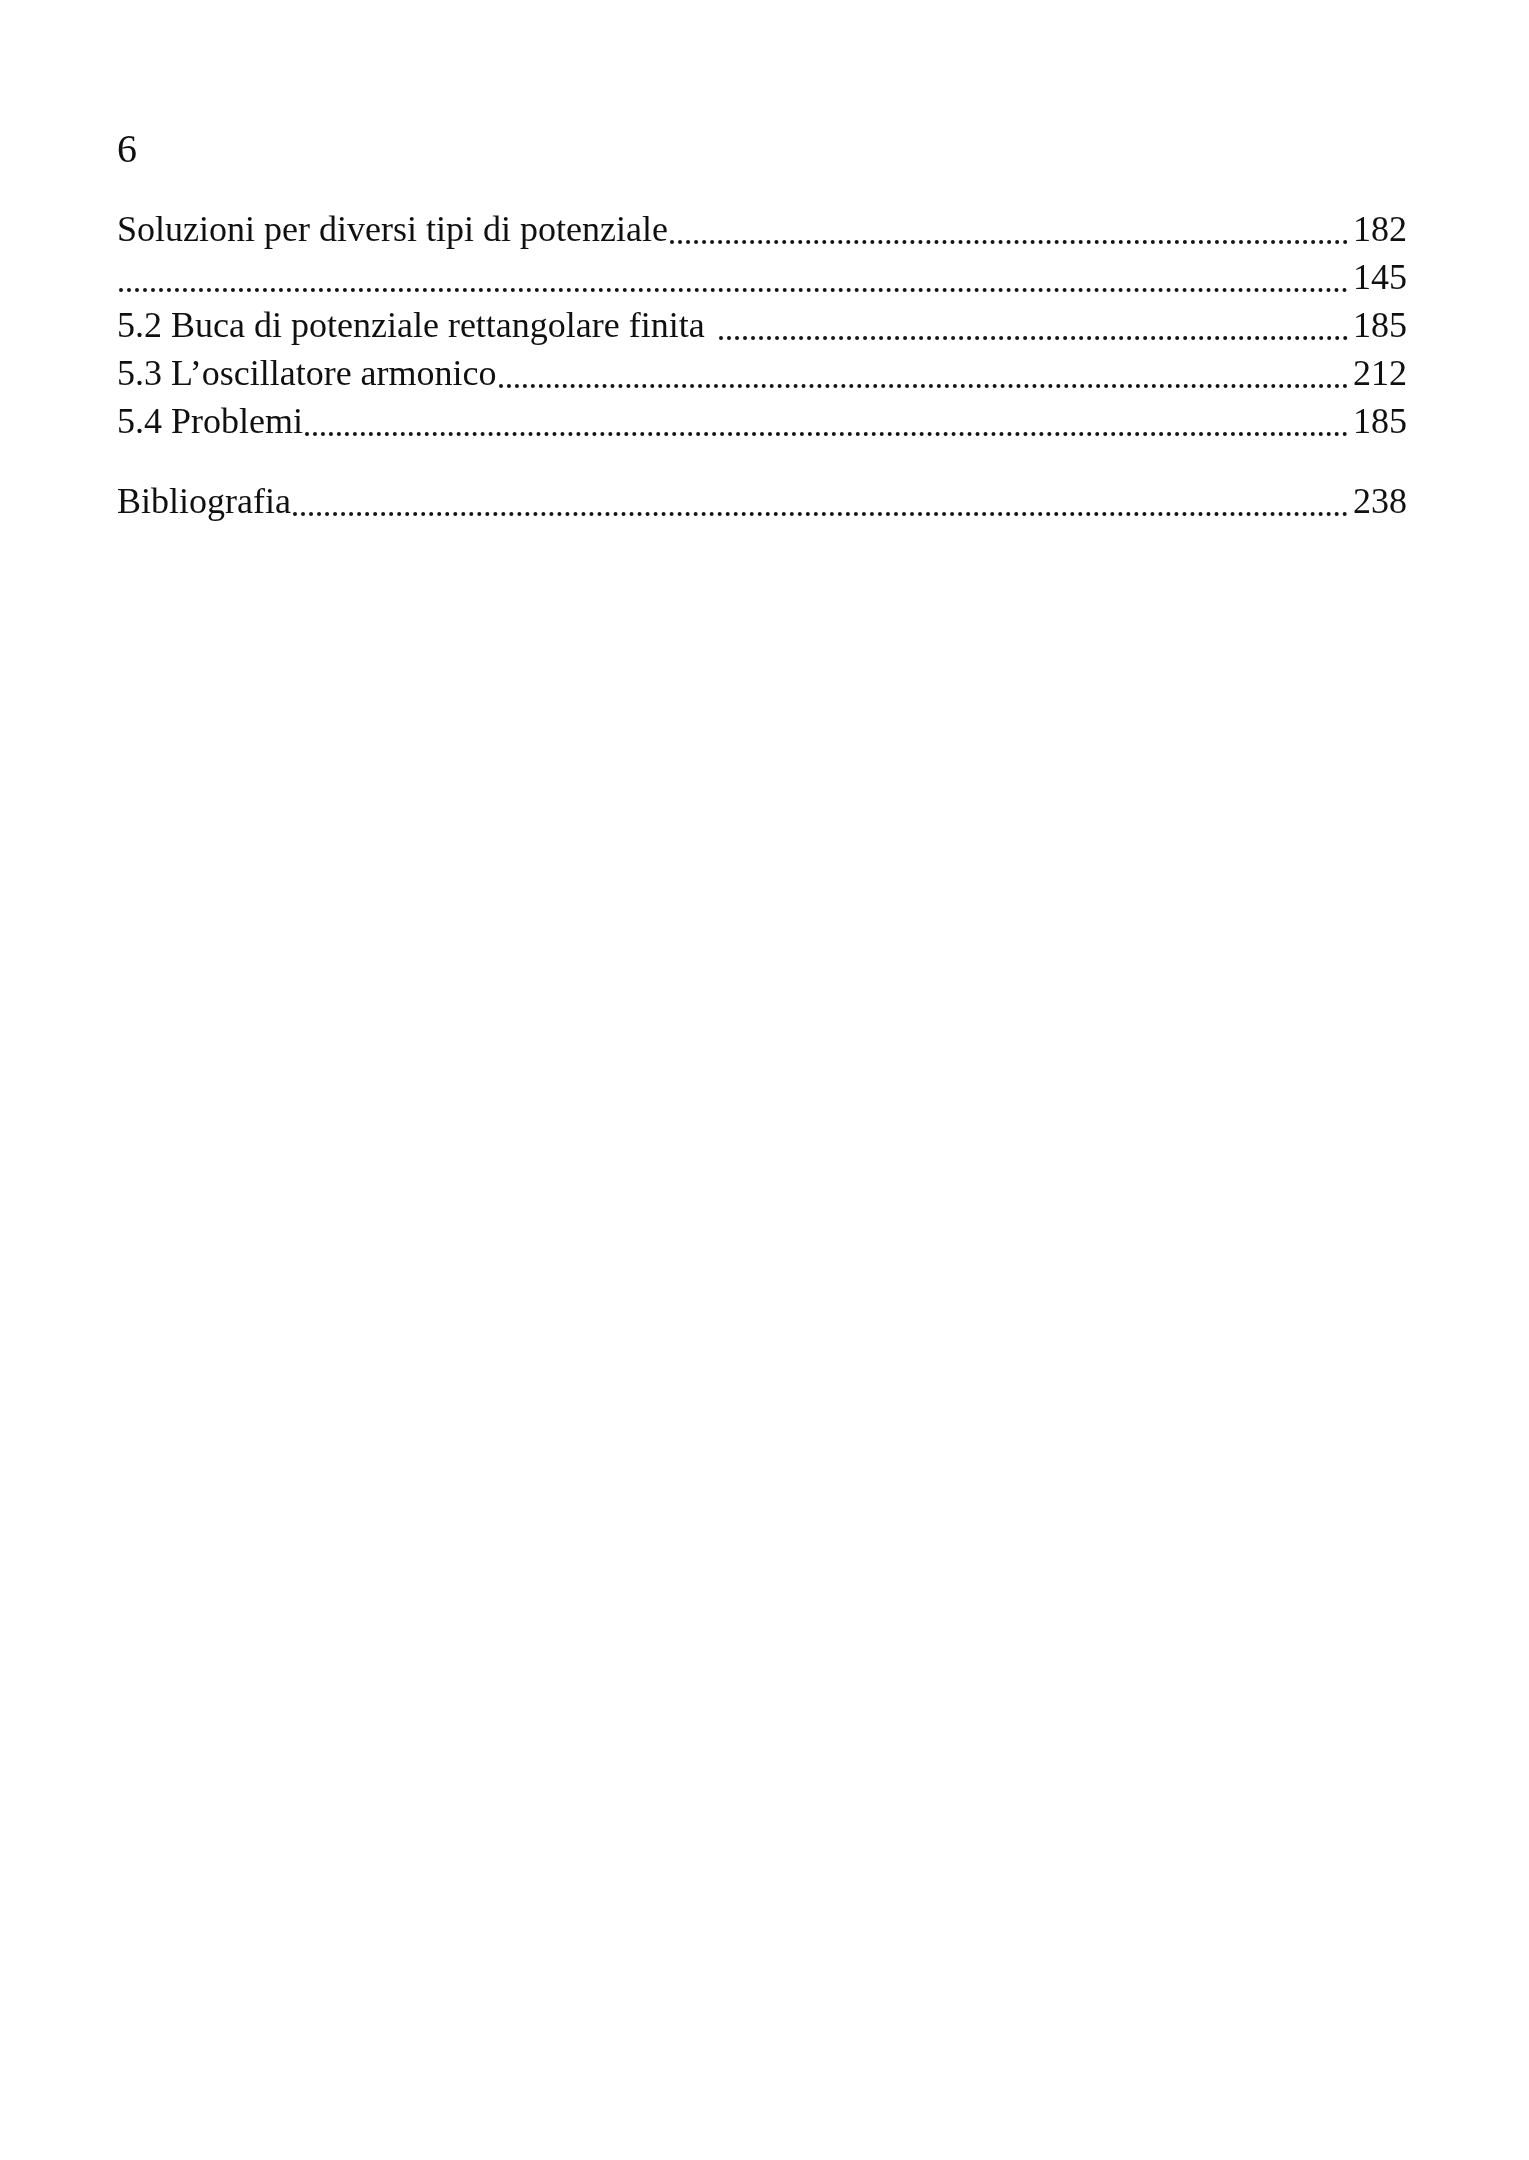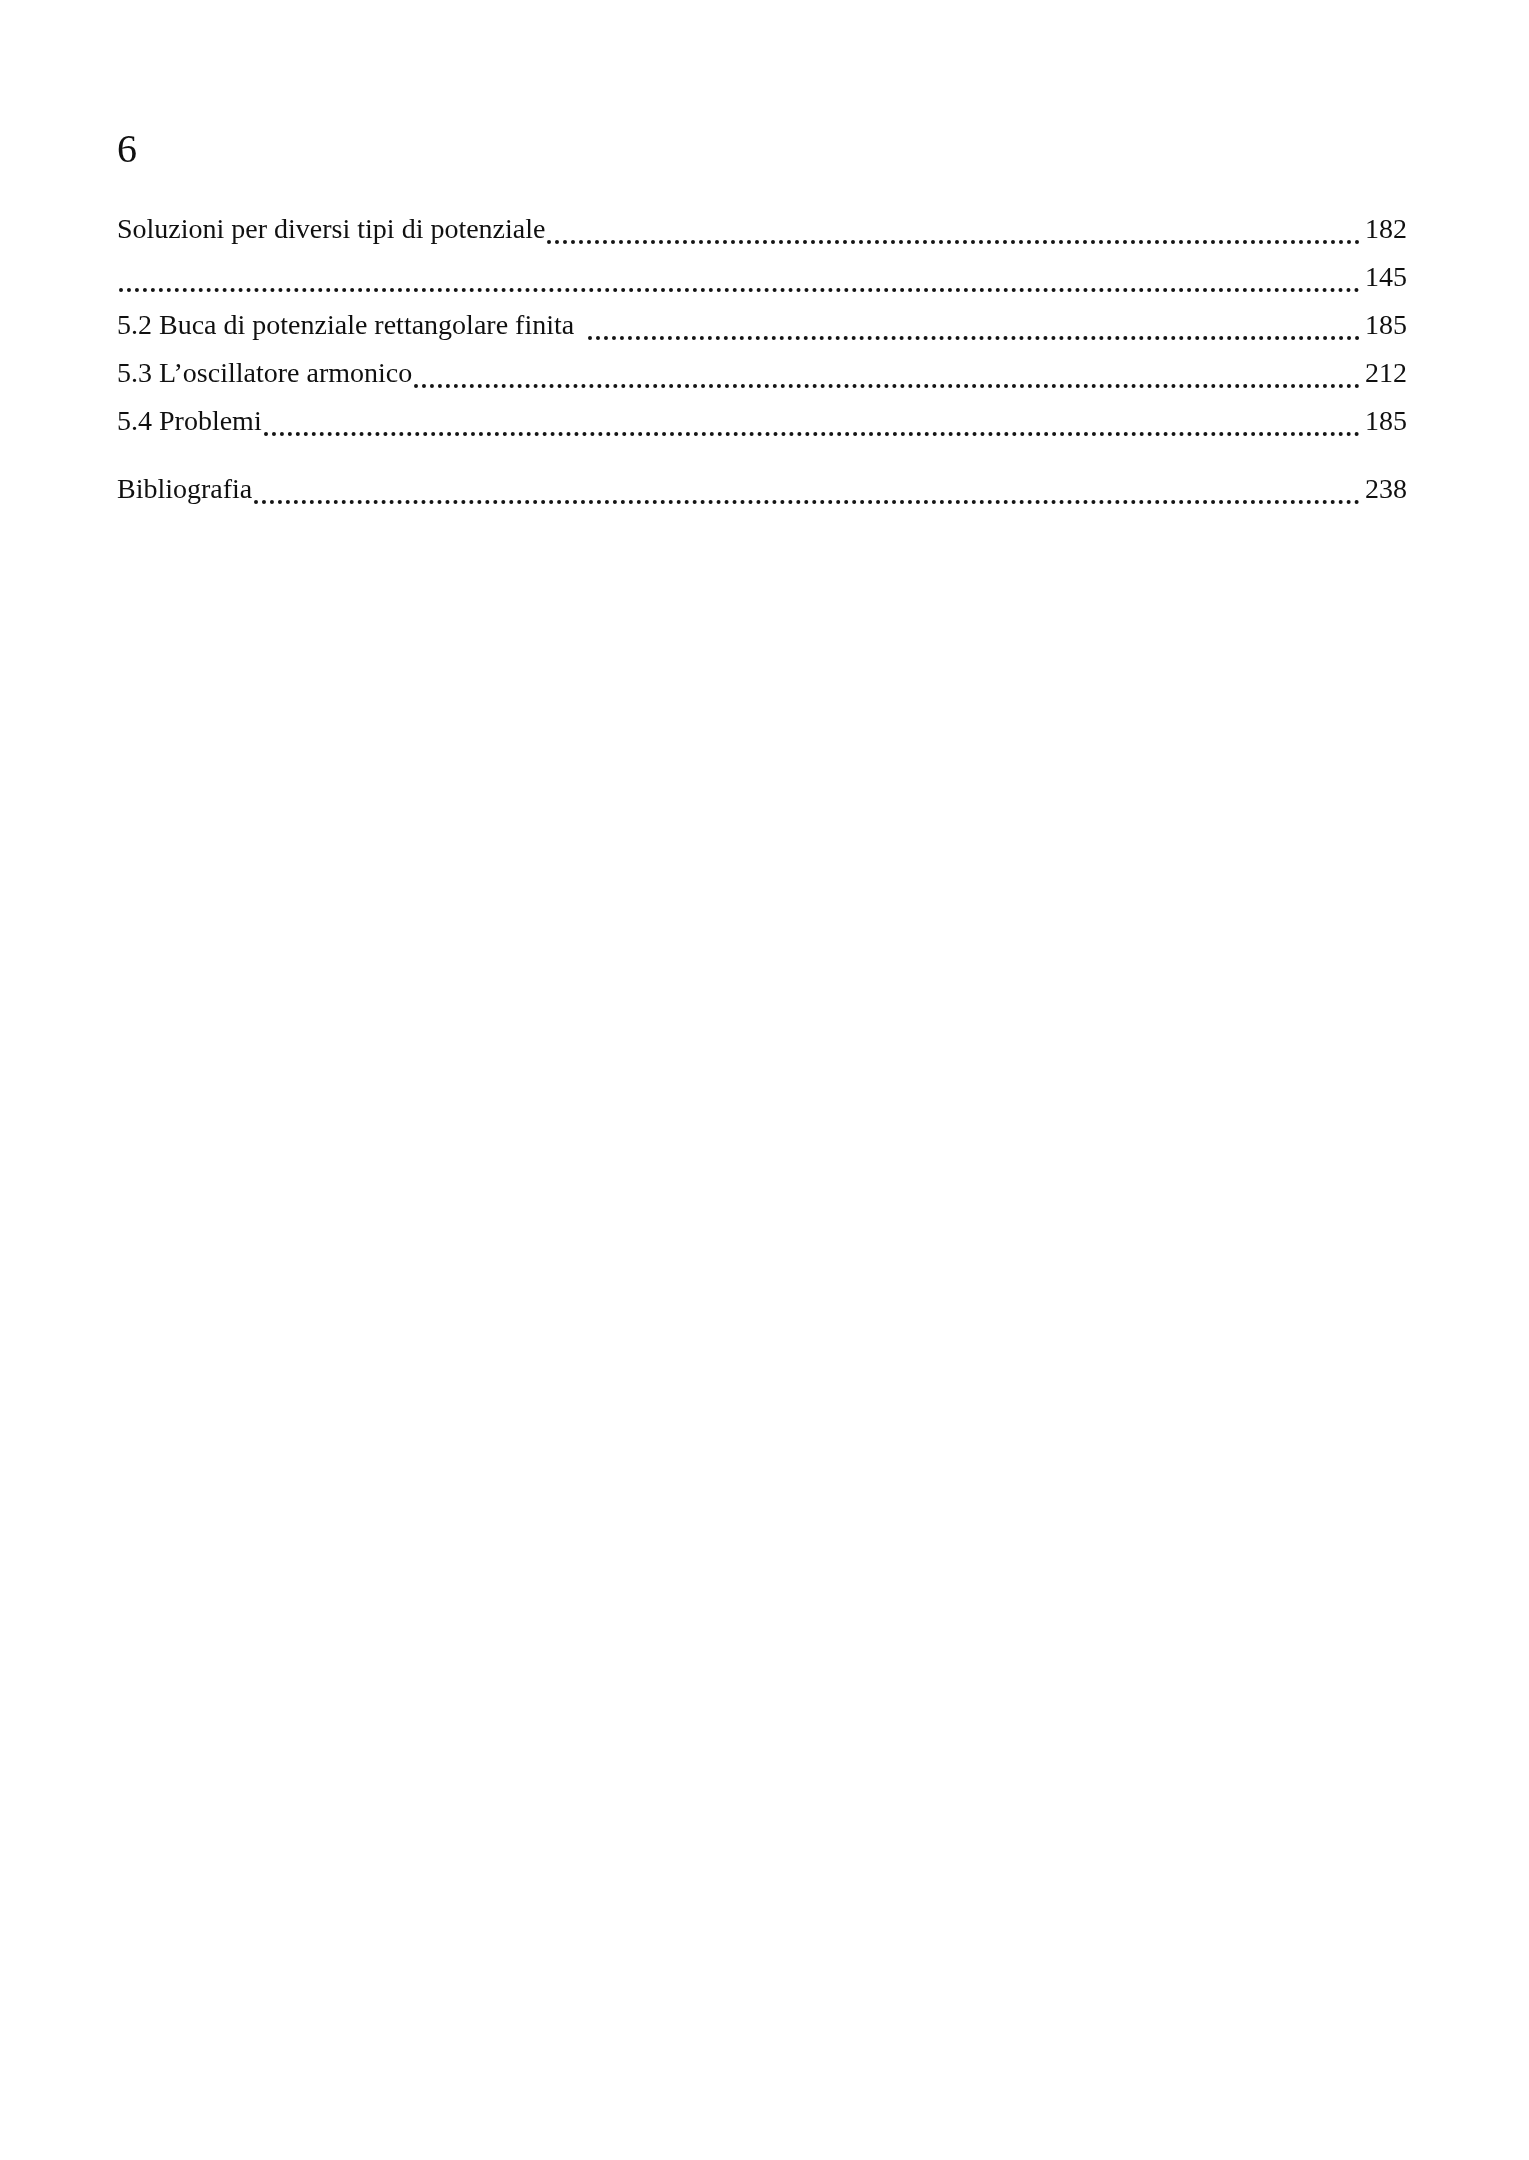--- a/index.html
+++ b/index.html
@@ -25,26 +25,26 @@
   }
   .toc {
     position: absolute;
     top: 205px;
     left: 117px;
     width: 1290px;
   }
   .toc-row {
     display: flex;
     align-items: flex-start;
-    font-size: 28px;
+    font-size: 36px;
     line-height: 48px;
     white-space: nowrap;
   }
   .toc-row.section-break {
-    margin-top: 20px;
+    margin-top: 32px;
   }
   .toc-label {
     flex: 0 0 auto;
   }
   .toc-leader {
     flex: 1 1 auto;
     min-width: 20px;
     align-self: flex-end;
     margin: 0 5px 9px 2px;
     border-bottom: 4.5px dotted #141414;

